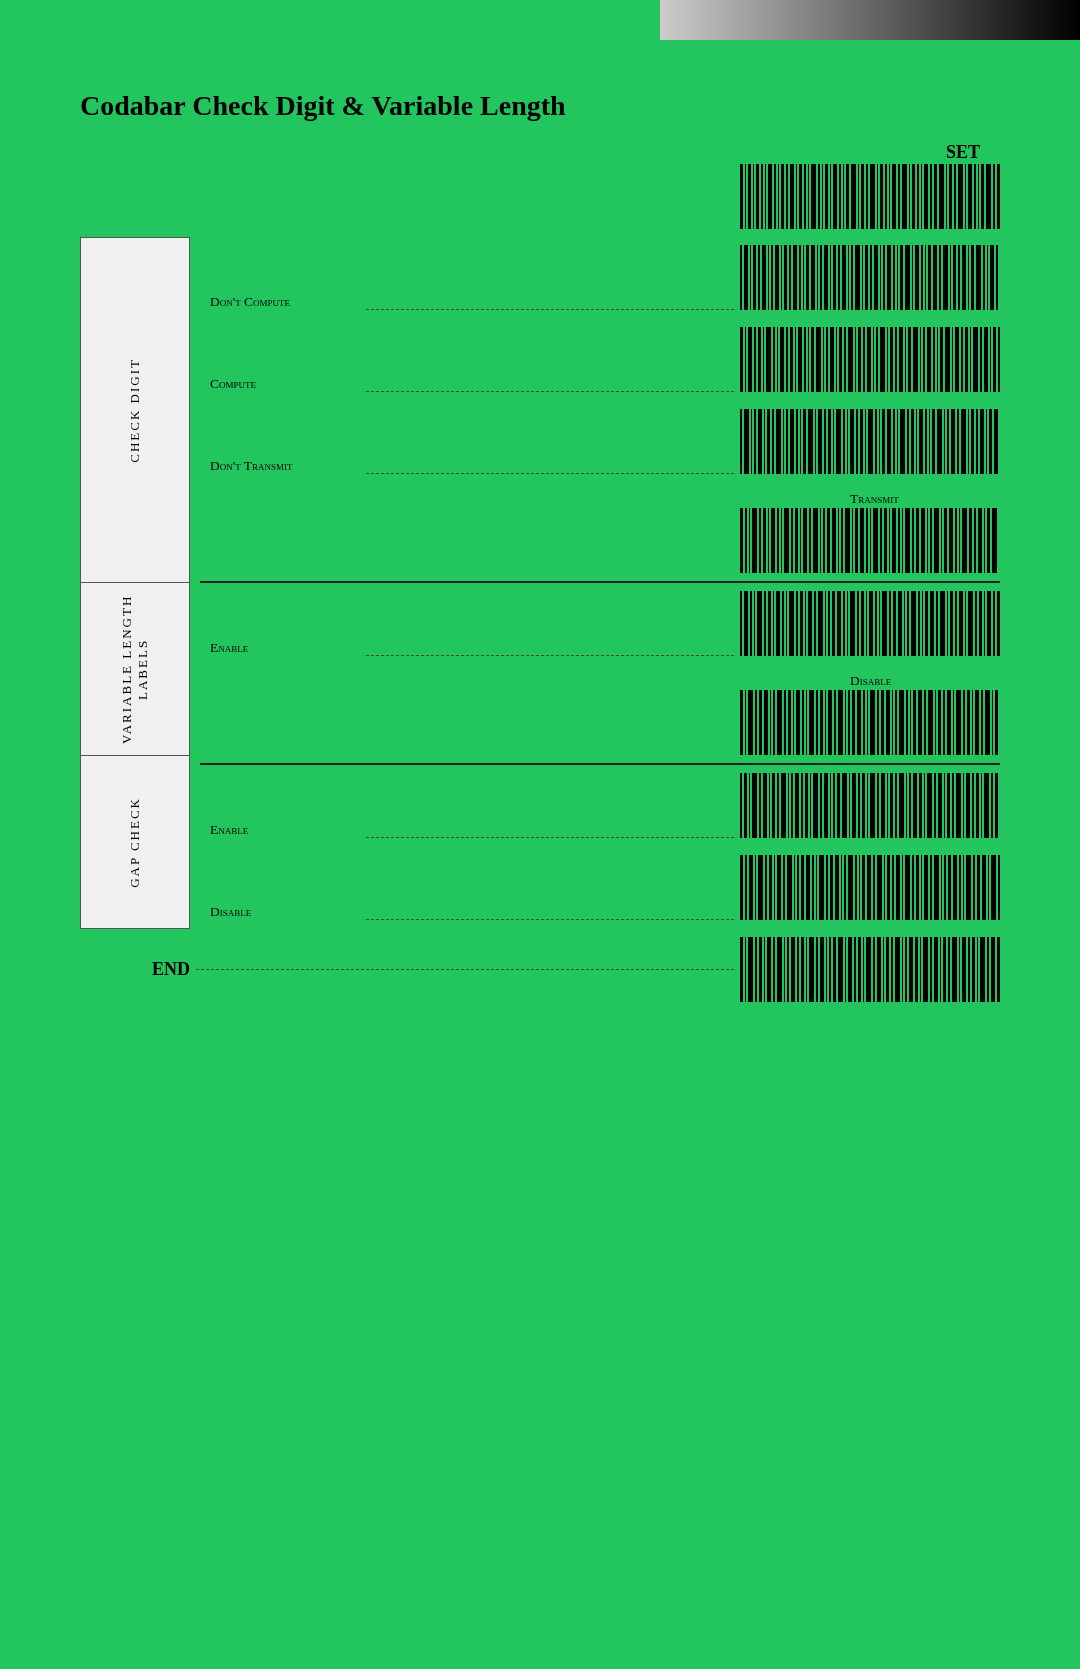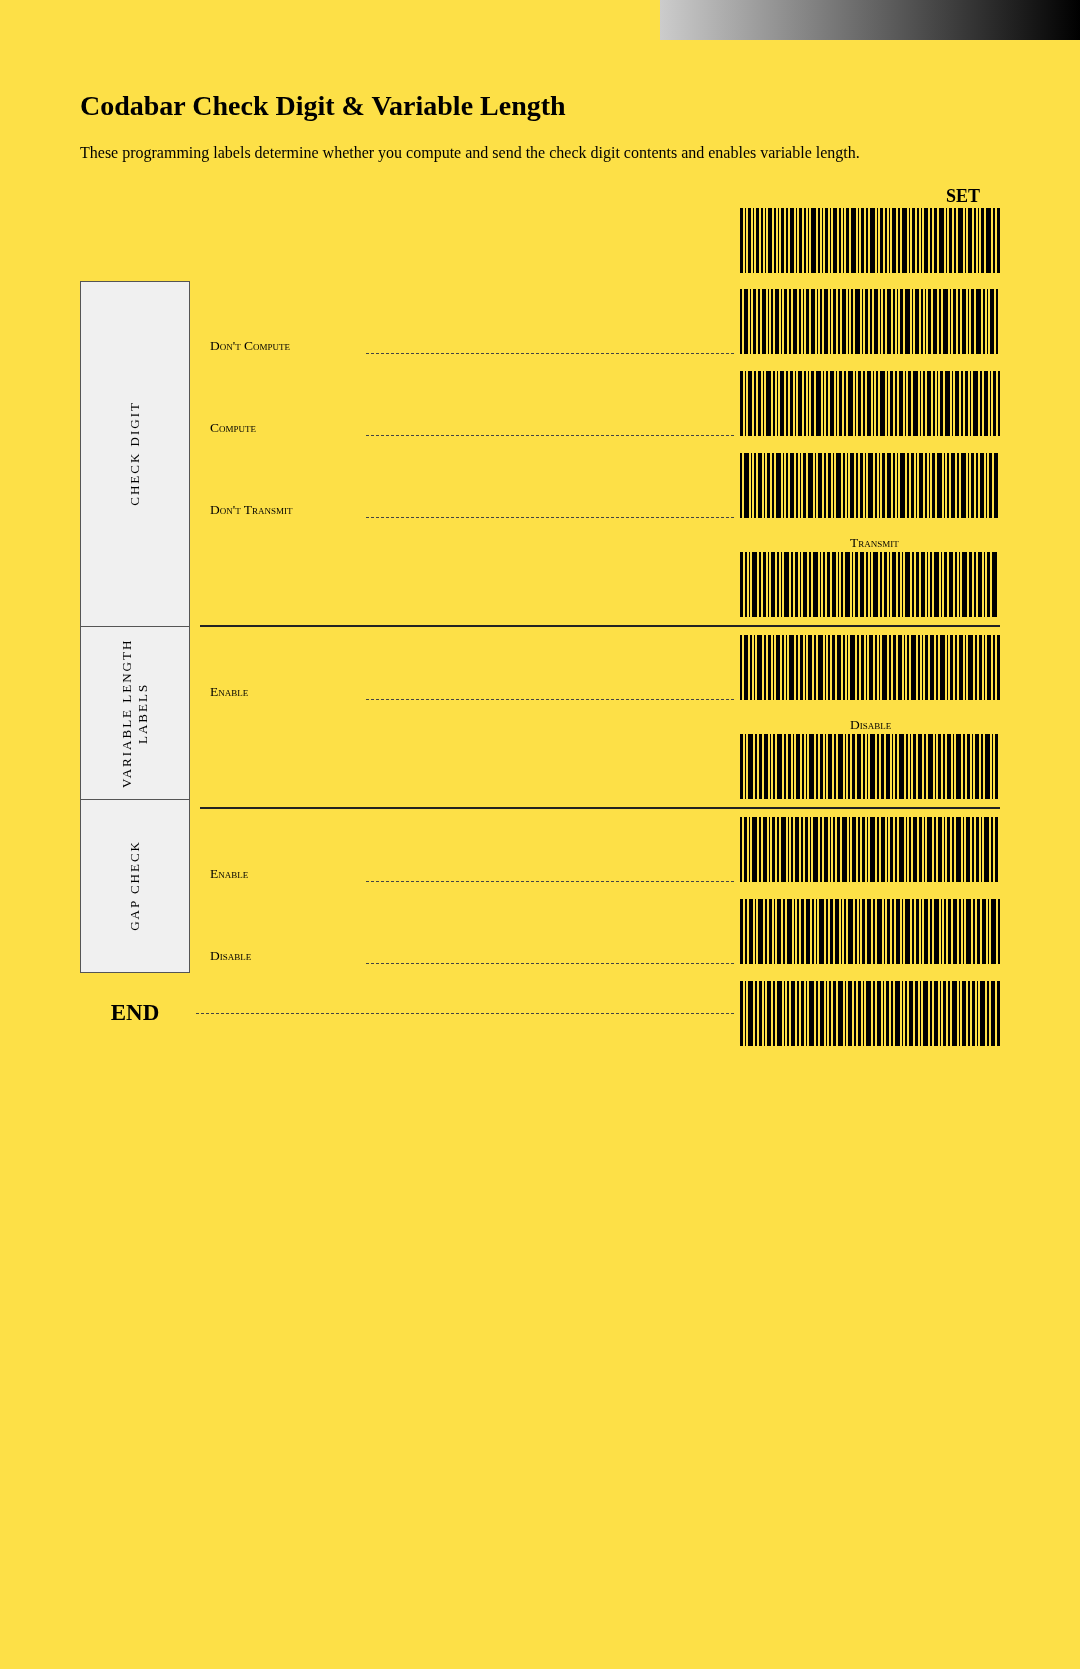--- a/index.html
+++ b/index.html
@@ -9,21 +9,21 @@
       font-family: 'Times New Roman', Times, serif;
       width: 1080px;
       min-height: 1669px;
       position: relative;
       overflow: hidden;
     }
 
     .page {
       width: 1080px;
       min-height: 1669px;
-      background: #fde047;
+      background: #22c55e;
       position: relative;
       padding: 60px 80px 80px 80px;
     }
 
     
     .top-bar {
       position: absolute;
       top: 0;
       right: 0;
       width: 420px;
@@ -115,25 +115,25 @@
     }
 
     .end-row {
       display: flex;
       align-items: center;
       padding-left: 0px;
       margin-top: 8px;
     }
 
     .end-label-text {
-      font-size: 23px;
+      font-size: 18px;
       font-weight: bold;
       font-family: 'Times New Roman', Times, serif;
       width: 110px;
-      text-align: center;
+      text-align: right;
       flex-shrink: 0;
     }
 
     
     .footer {
       position: absolute;
       bottom: 50px;
       left: 80px;
       right: 80px;
       border-top: 1px solid #555;
@@ -156,21 +156,20 @@
   </style>
 </head>
 <body>
 
 <div class="page">
 
   <div class="top-bar"></div>
 
   <h1 class="title">Codabar Check Digit &amp; Variable Length</h1>
 
-  <p class="body-text">These programming labels determine whether you compute and send the check digit contents and enables variable length.</p>
 
   <div class="barcode-layout">
 
     <div class="set-row">
       <span class="set-end-label">SET</span>
       <div class="row-dashes"></div>
 
       <svg class="barcode-img" viewBox="0 0 260 65" xmlns="http://www.w3.org/2000/svg">
 
         <rect x="0" y="0" width="3" height="65" fill="#000"></rect>

